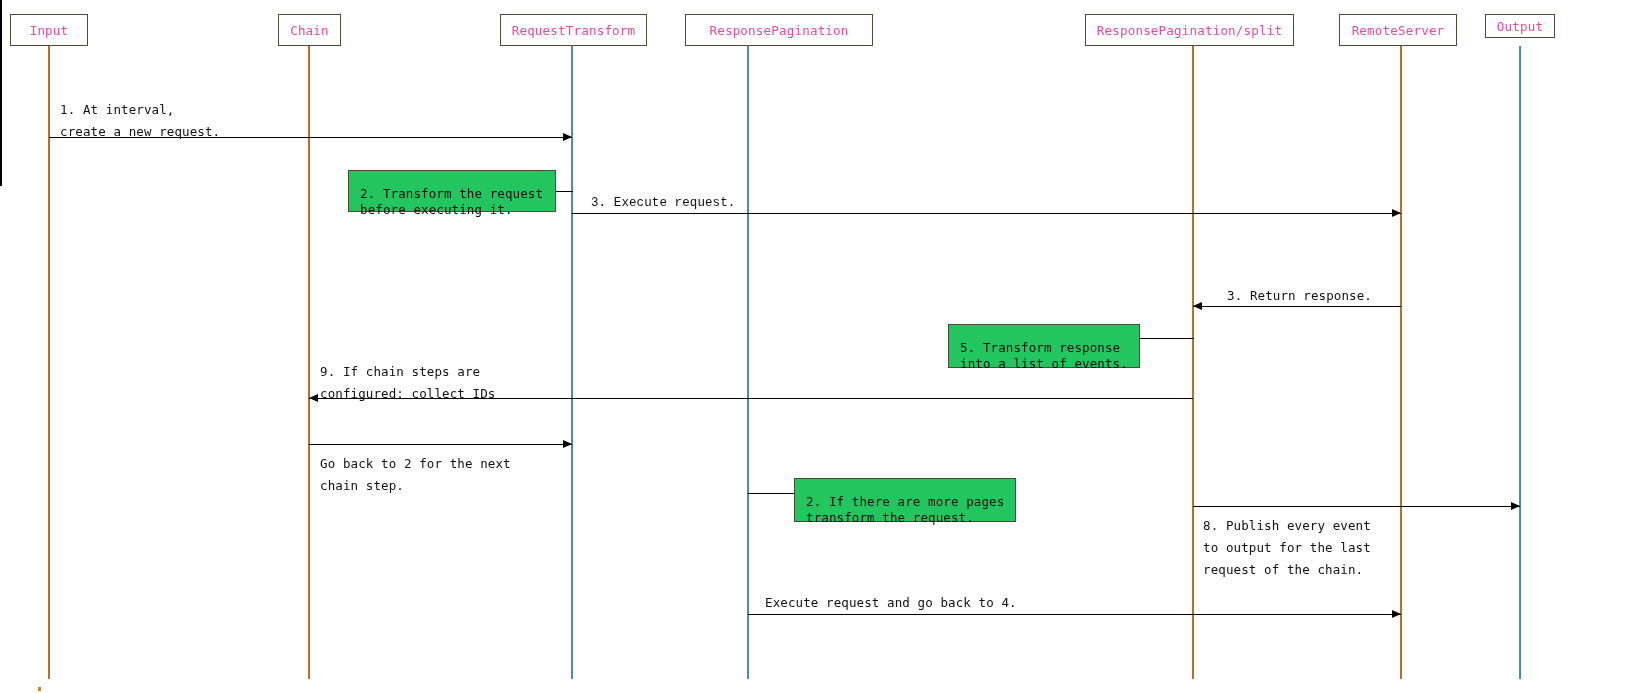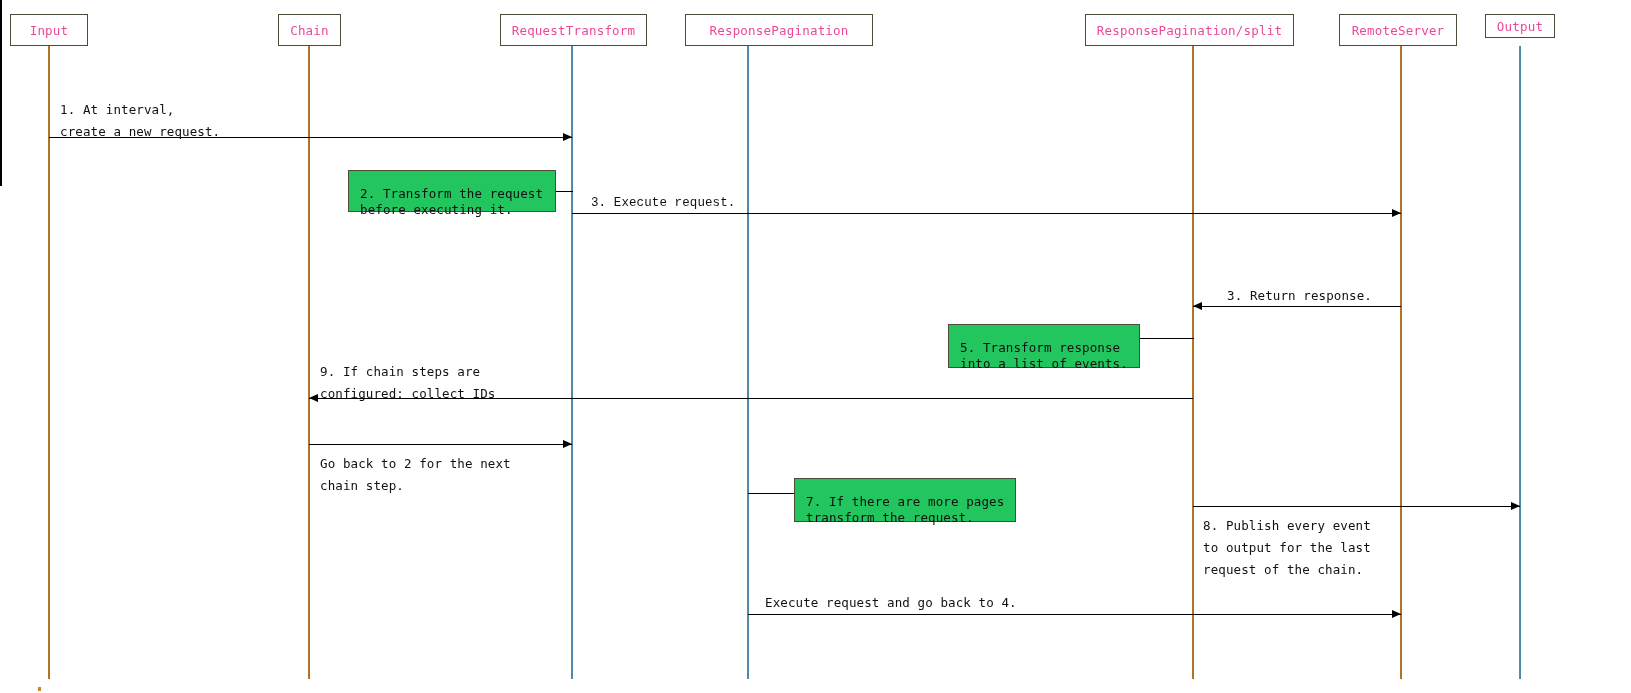--- a/index.html
+++ b/index.html
@@ -142,21 +142,21 @@
       <div class="msg-label" style="left: 765px; top: 592px;">Execute request and go back to 4.</div>
     </div>
   <div id="notes">
       <div class="note-connector" style="left: 556px; top: 191px; width: 17px;"></div>
       <div class="note" style="left: 348px; top: 170px; width: 208px; height: 42px;"><span>2. Transform the request
 before executing it.</span></div>
       <div class="note-connector" style="left: 1140px; top: 338px; width: 54px;"></div>
       <div class="note" style="left: 948px; top: 324px; width: 192px; height: 44px;"><span>5. Transform response
 into a list of events.</span></div>
       <div class="note-connector" style="left: 748px; top: 493px; width: 47px;"></div>
-      <div class="note" style="left: 794px; top: 478px; width: 222px; height: 44px;"><span>7. If there are more pages
+      <div class="note" style="left: 794px; top: 478px; width: 222px; height: 44px;"><span>2. If there are more pages
 transform the request.</span></div>
     </div>
   <div id="participants">
       <div class="participant" style="left: 10px; top: 14px; width: 78px; height: 32px;">
         <span>Input</span>
       </div>
       <div class="participant" style="left: 278px; top: 14px; width: 63px; height: 32px;">
         <span>Chain</span>
       </div>
       <div class="participant" style="left: 500px; top: 14px; width: 147px; height: 32px;">

